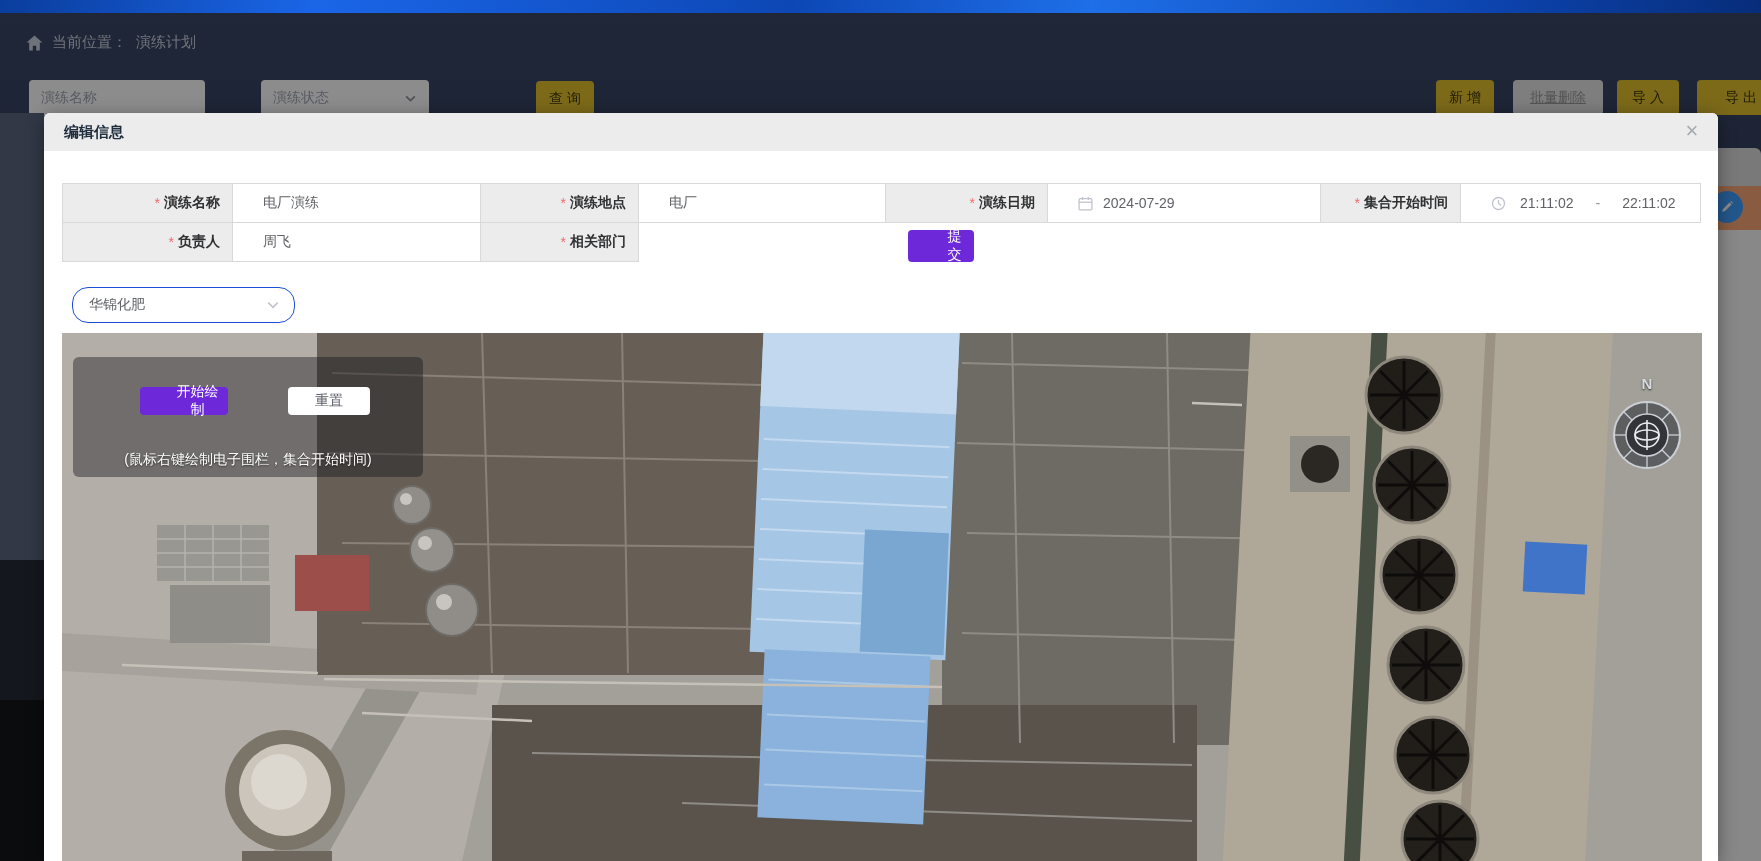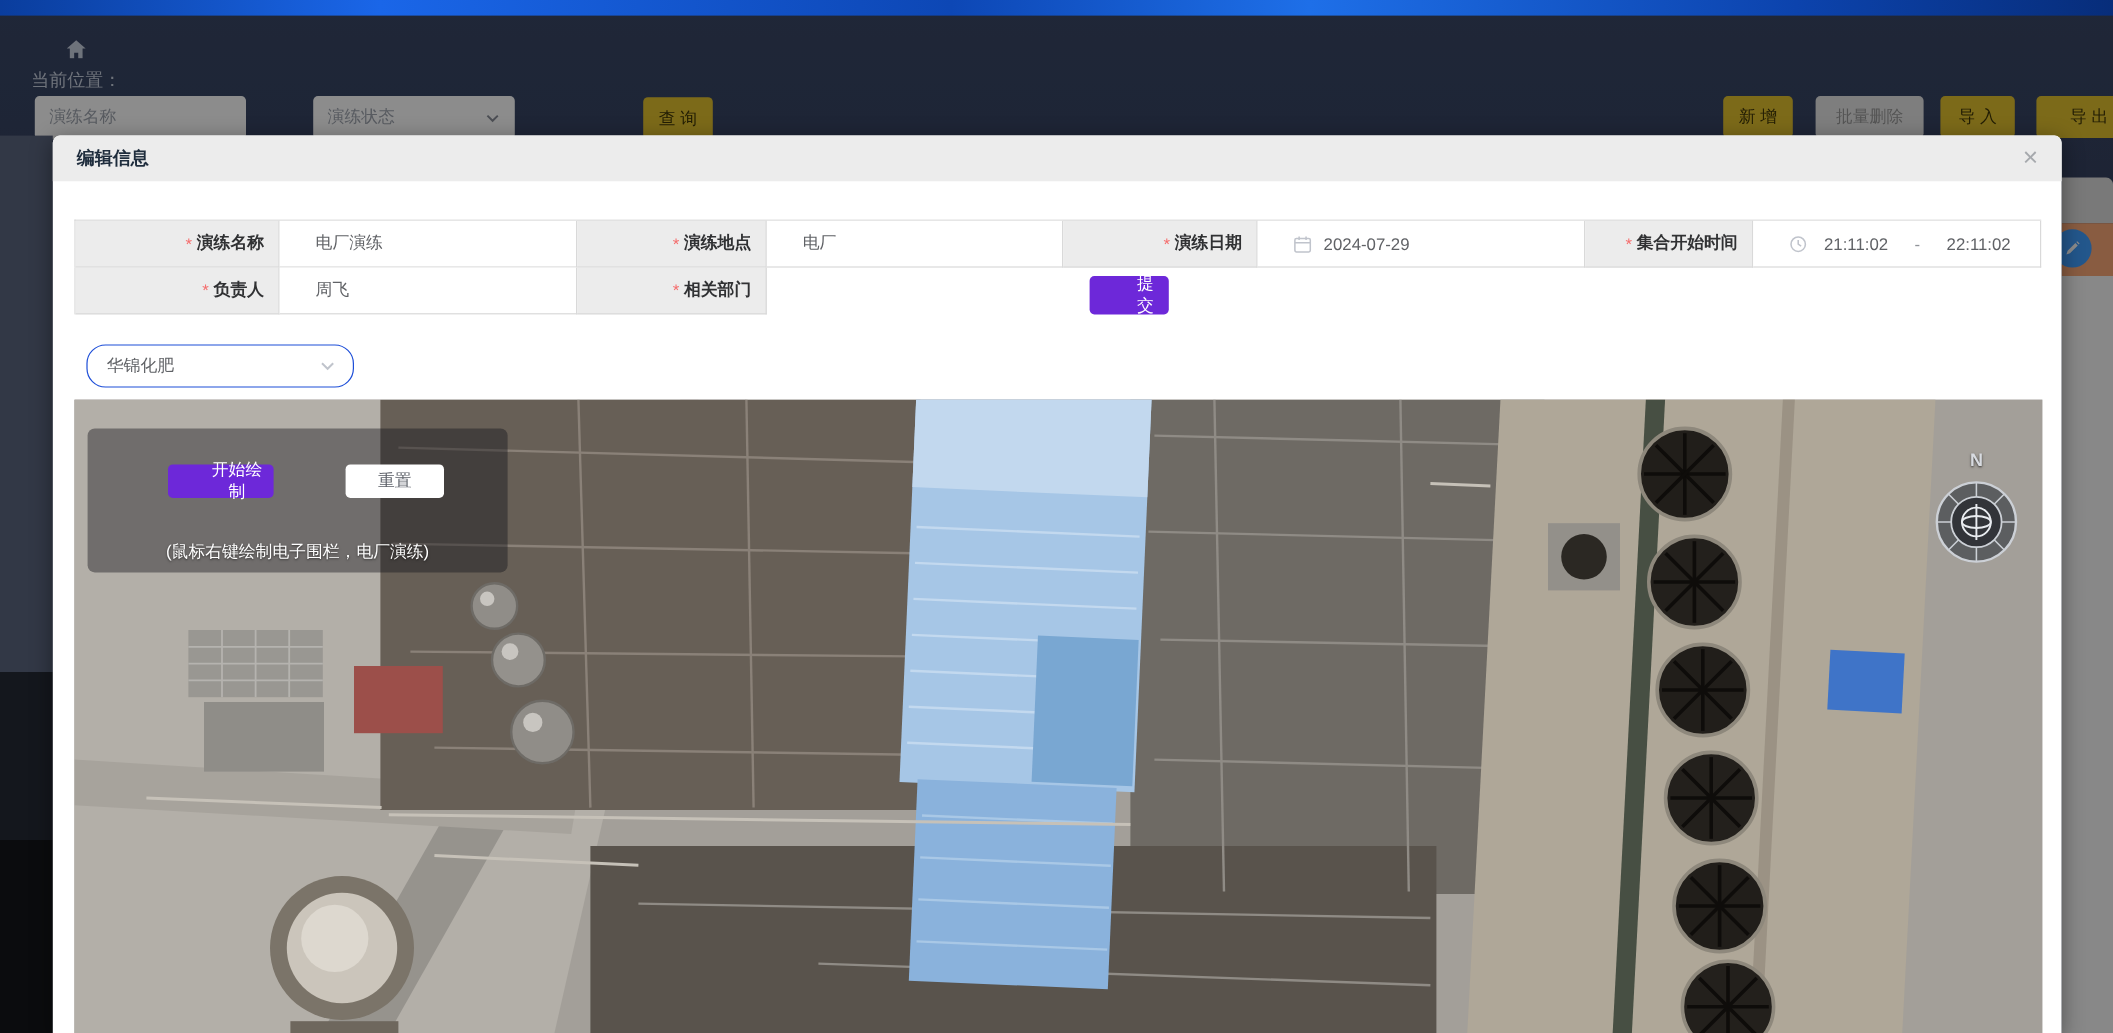--- a/index.html
+++ b/index.html
@@ -1,21 +1,21 @@
 <!DOCTYPE html>
 <html><head>
 <meta charset="utf-8">
 <style>
   html,body{margin:0;padding:0;}
   body{width:1761px;height:861px;overflow:hidden;position:relative;
        font-family:"Liberation Sans","DejaVu Sans",sans-serif;background:#333f5e;}
   .abs{position:absolute;}
   
   #page{position:absolute;inset:0;background:linear-gradient(180deg,#3a4766 0%,#313d5c 40%,#2e3a58 100%);z-index:0;}
-  .breadcrumb{display:flex;align-items:center;gap:9px;color:#c9d1e0;font-size:15px;flex-direction:column;}
+  .breadcrumb{display:flex;align-items:center;gap:9px;color:#c9d1e0;font-size:15px;}
   .flt-input{background:#ffffff;border-radius:4px;color:#a0a6b0;font-size:14px;
              display:flex;align-items:center;padding:0 12px;box-sizing:border-box;}
   .flt-select{justify-content:space-between;}
   .ybtn{background:#e2c12f;color:#3f3608;font-size:14px;border-radius:4px;
         display:flex;align-items:center;justify-content:center;box-sizing:border-box;}
   .gbtn{background:#e6e6e6;color:#9a9a9a;}
   
   #backdrop{position:absolute;inset:0;background:rgba(0,0,0,0.45);z-index:5;}
   #topstrip{position:absolute;left:0;top:0;width:1761px;height:13px;z-index:6;
     background:linear-gradient(90deg,#0a3d9d 0%,#1a66e8 18%,#0d47b5 45%,#1e6fe8 62%,#0c43ad 85%,#072d7a 100%);}
@@ -86,21 +86,21 @@
     </span>
   </div>
 
   <div class="abs ybtn" style="left:536px;top:81px;width:58px;height:35px;">
     <span>查 询</span>
   </div>
 
   <div class="abs ybtn" style="left:1436px;top:80px;width:58px;height:35px;">
     <span>新 增</span>
   </div>
-  <div class="abs ybtn gbtn" style="left:1513px;top:80px;width:90px;height:35px;">
+  <div class="abs ybtn gbtn" style="left:1513px;top:80px;width:90px;height:35px;text-decoration:underline;">
     <span>批量删除</span>
   </div>
   <div class="abs ybtn" style="left:1617px;top:80px;width:62px;height:35px;">
     <span>导 入</span>
   </div>
   <div class="abs ybtn" style="left:1697px;top:80px;width:88px;height:35px;">
     <span>导 出</span>
   </div>
 
   <div class="abs" style="left:1718px;top:148px;width:43px;height:38px;background:#dcdcdc;border-radius:0 6px 0 0;"></div>
@@ -348,21 +348,21 @@
     </svg>
 
     
     <div id="draw-panel">
       <button id="draw-btn" class="blue-btn">
         <span>开始绘制</span>
       </button>
       <div id="reset-btn">
         <span>重置</span>
       </div>
-      <div id="draw-hint">(鼠标右键绘制电子围栏，电厂演练)</div>
+      <div id="draw-hint">(鼠标右键绘制电子围栏，集合开始时间)</div>
     </div>
 
     
     <div id="compass-n">N</div>
     <div id="compass">
       <svg width="70" height="70" viewBox="0 0 70 70">
         <circle cx="35" cy="35" r="33" fill="rgba(35,40,50,0.55)" stroke="#ccd0d6" stroke-width="2"></circle>
         <circle cx="35" cy="35" r="21" fill="rgba(22,25,32,0.6)" stroke="#ccd0d6" stroke-width="1.5"></circle>
         <g stroke="#ccd0d6" stroke-width="1.3">
           <line x1="35" y1="2" x2="35" y2="14"></line>

